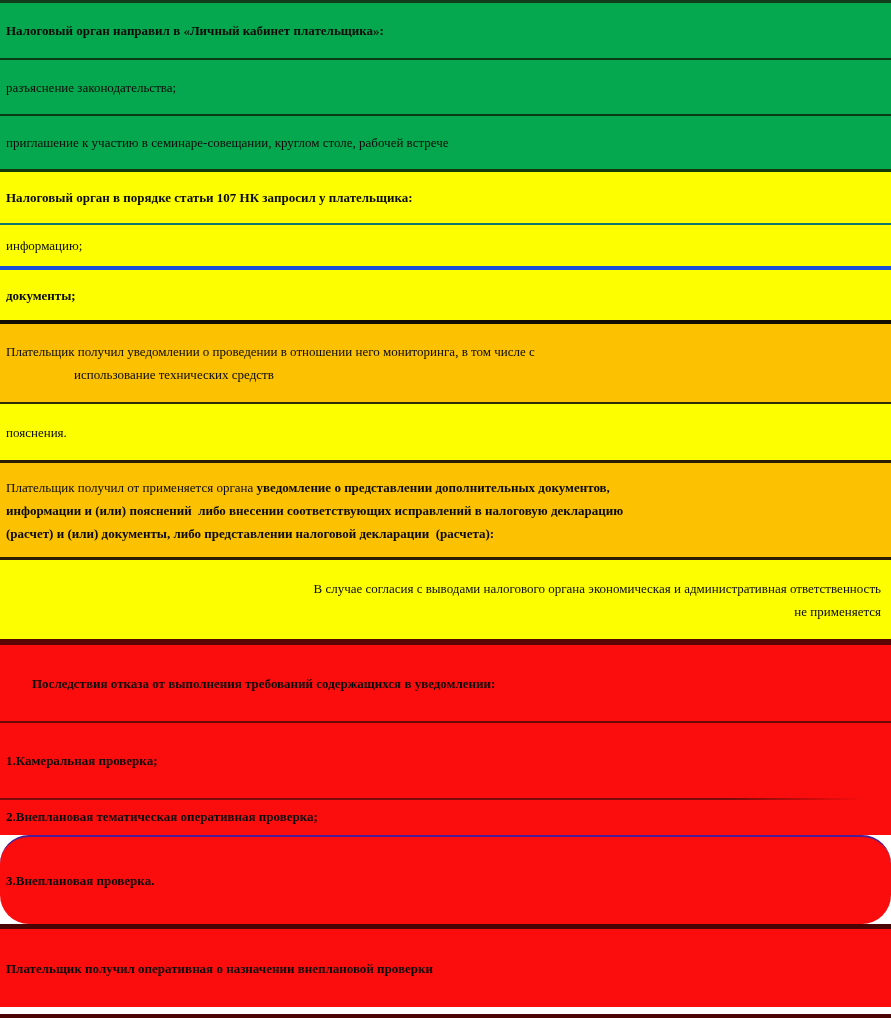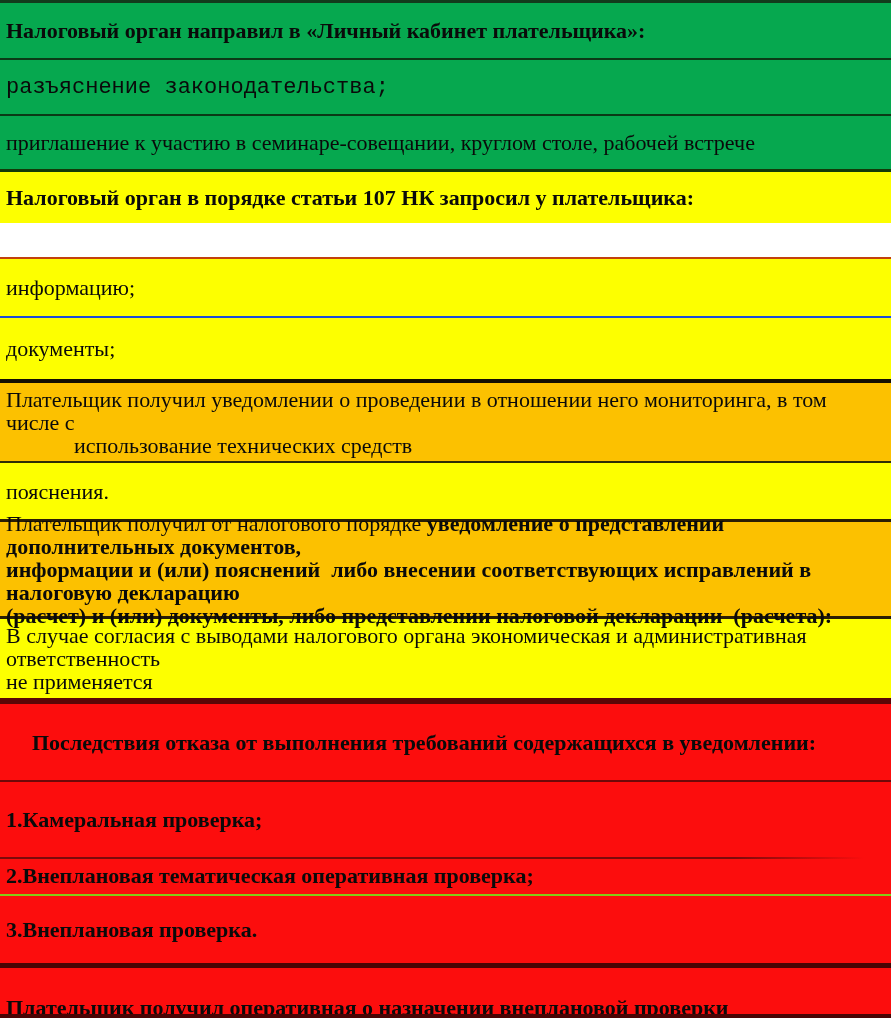--- a/index.html
+++ b/index.html
@@ -2,21 +2,21 @@
 <html lang="ru"><head>
 <meta charset="utf-8">
 <style>
   html, body { margin: 0; padding: 0; background: #ffffff; }
   .doc {
     position: relative;
     width: 891px;
     height: 1018px;
     overflow: hidden;
     font-family: "Liberation Serif", "DejaVu Serif", serif;
-    font-size: 22px;
+    font-size: 13px;
     line-height: 23px;
     color: #0a0a0a;
     border-bottom: 4px solid #4a0404;
     box-sizing: border-box;
   }
   .row {
     display: flex;
     align-items: center;
     box-sizing: border-box;
     padding: 0 10px 0 6px;
@@ -26,40 +26,40 @@
   .bold { font-weight: bold; }
 
   
   .green  { background: #06a84f; }
   .yellow { background: #fdff00; }
   .orange { background: #fcc100; }
   .red    { background: #fc0d0d; }
 
   
   .r1  { height: 58px; border-top: 3px solid #123b1c; }
-  .r2  { height: 56px; border-top: 2px solid #0a3a16; font-family: Liberation Mono, monospace; }
+  .r2  { height: 56px; border-top: 2px solid #0a3a16; }
   .r3  { height: 55px; border-top: 2px solid #0a3a16; }
   .r4  { height: 54px; border-top: 3px solid #123a08; }
-  .r5  { height: 59px; border-top: 2px solid #c2410c; margin-top: 34px; }
-  .r6  { height: 63px; border-top: 2px solid #1d4ed8; }
+  .r5  { height: 43px; border-top: 2px solid #0f766e; }
+  .r6  { height: 54px; border-top: 4px solid #1d4ed8; font-weight: bold; }
   .r7  { height: 58px; border-top: 2px solid #2e2e05; }
   .r8  { height: 82px; border-top: 4px solid #140f02; }
   .r9  { height: 97px; border-top: 3px solid #2b1e03; }
-  .r10 { height: 82px; border-top: 3px solid #2b1e03; }
+  .r10 { height: 82px; border-top: 3px solid #2b1e03; text-align: right; }
   .r11 { height: 82px; border-top: 6px solid #5a0606; padding-left: 32px; }
   .r12 { height: 77px; border-top: 2px solid #6e0808; }
   .r13 { height: 37px; position: relative; }
   .r13::before {
     content: "";
     position: absolute;
     top: 0; left: 0;
     width: 97%; height: 2px;
     background: linear-gradient(to right, #7d0a0a 85%, rgba(125,10,10,0));
   }
-  .r14 { height: 69px; border-top: 2px solid #84cc16; }
+  .r14 { height: 89px; border-top: 2px solid #4c1d95; border-radius: 29px; }
   .r15 { height: 83px; border-top: 5px solid #4a0404; }
 
   .indent2 { display: block; padding-left: 68px; }
   .line { display: block; }
 </style>
 </head>
 <body>
 
 <div class="doc">
 
@@ -89,21 +89,21 @@
 
   <div class="row orange r8">
     <span class="cell"><span class="line">Плательщик получил уведомлении о проведении в отношении него мониторинга, в том числе с</span><span class="line indent2">использование технических средств</span></span>
   </div>
 
   <div class="row yellow r7">
     <span class="cell">пояснения.</span>
   </div>
 
   <div class="row orange r9">
-    <span class="cell"><span>Плательщик получил от налогового порядке </span><span class="bold">уведомление о представлении дополнительных документов,
+    <span class="cell"><span>Плательщик получил от применяется органа </span><span class="bold">уведомление о представлении дополнительных документов,
 информации и (или) пояснений  либо внесении соответствующих исправлений в налоговую декларацию
 (расчет) и (или) документы, либо представлении налоговой декларации  (расчета):</span></span>
   </div>
 
   <div class="row yellow r10">
     <span class="cell">В случае согласия с выводами налогового органа экономическая и административная ответственность
 не применяется</span>
   </div>
 
   <div class="row red r11 bold">

